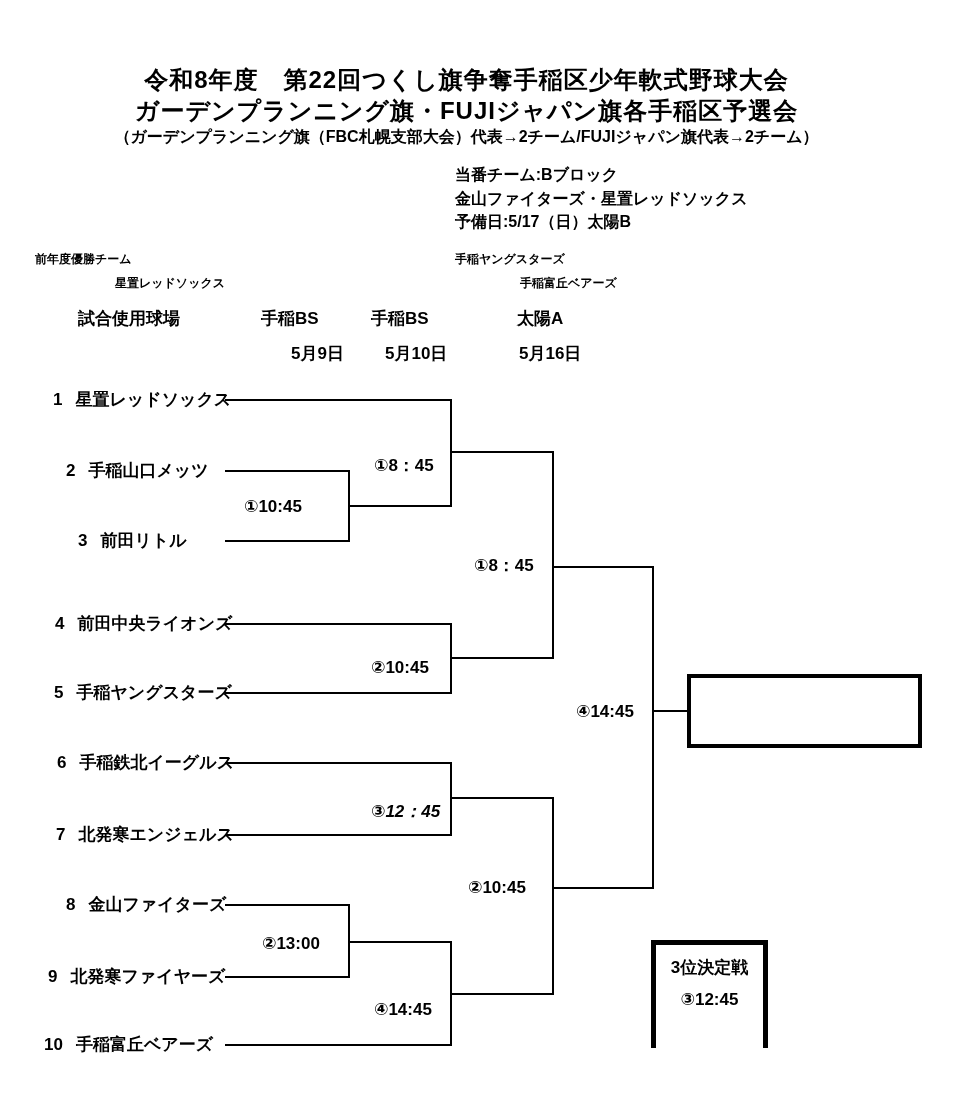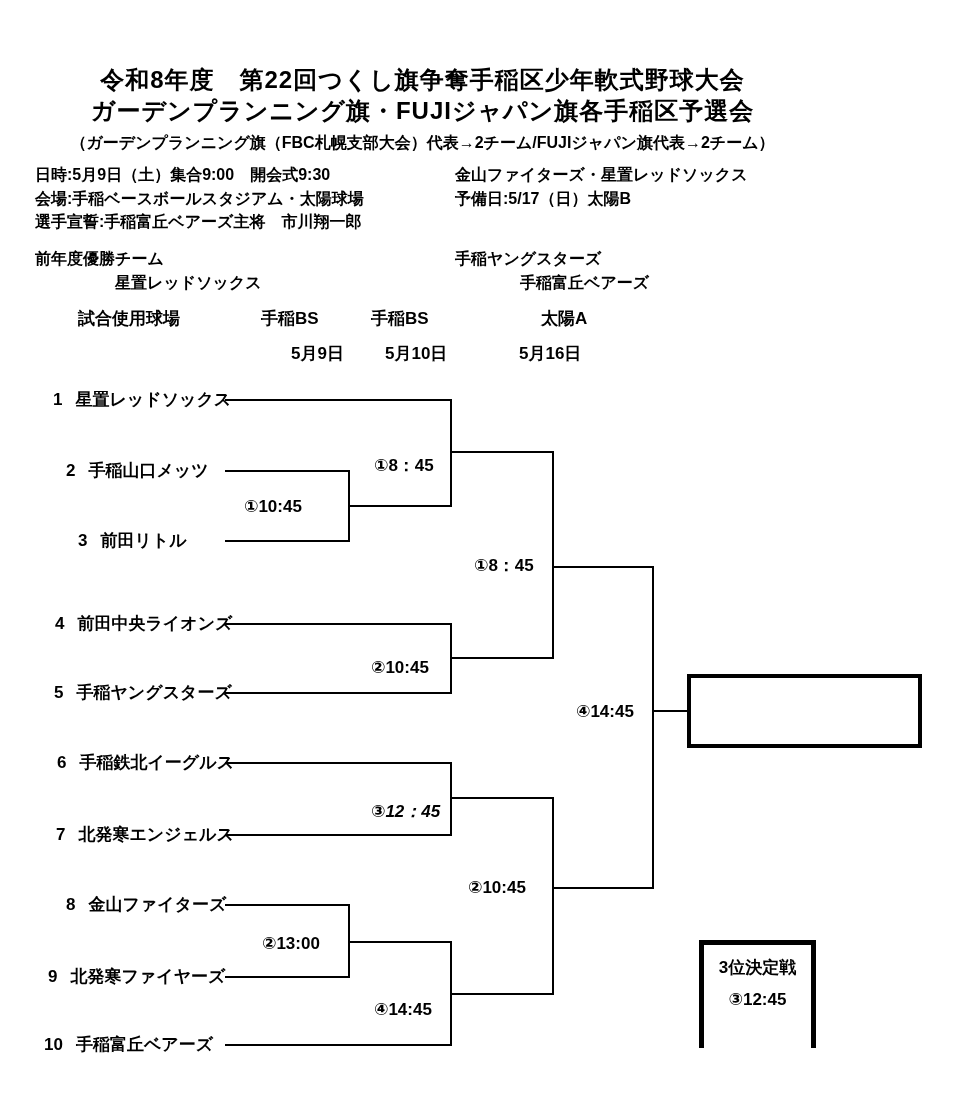--- a/index.html
+++ b/index.html
@@ -2,70 +2,66 @@
 <html><head>
 <meta charset="utf-8">
 <style>
   html,body{margin:0;padding:0;background:#ffffff;}
   #page{
     position:relative;width:974px;height:1096px;background:#ffffff;
     font-family:"Liberation Sans","DejaVu Sans",sans-serif;color:#000;overflow:hidden;
   }
   .abs{position:absolute;white-space:nowrap;}
   
-  .hdr{position:absolute;left:0;top:64px;width:845px;text-align:center;}
+  .hdr{position:absolute;left:0;top:64px;width:845px;text-align:center;padding-left:44px;}
   .t1,.t2{font-size:24px;font-weight:bold;letter-spacing:1px;line-height:31px;}
-  .t3{font-size:16px;font-weight:bold;letter-spacing:0px;line-height:22px;margin-top:6px;}
+  .t3{font-size:16px;font-weight:bold;letter-spacing:0px;line-height:22px;margin-top:0;}
   
   .info{font-size:16px;font-weight:bold;line-height:23.5px;}
   
   .lbl{position:absolute;font-size:17px;font-weight:bold;white-space:nowrap;line-height:20px;}
-  .lbl-n{position:absolute;font-size:16px;font-weight:bold;white-space:nowrap;line-height:20px;}
+  .lbl-n{position:absolute;font-size:12px;font-weight:bold;white-space:nowrap;line-height:20px;}
   
   .team{position:absolute;display:flex;gap:13px;font-size:17px;font-weight:bold;line-height:20px;white-space:nowrap;}
   .hline{position:absolute;height:2px;background:#000;}
   .vline{position:absolute;width:2px;background:#000;}
   .champ-box{position:absolute;left:687px;top:674px;width:227px;height:66px;border:4px solid #000;background:#fff;}
   .third-box{
     position:absolute;left:651px;top:940px;width:107px;height:90px;background:#fff;
     border-top:5px solid #000;border-left:5px solid #000;border-right:5px solid #000;
-    display:flex;flex-direction:column;align-items:center;padding-top:13px;gap:13px;box-sizing:content-box;margin-left:48px;
+    display:flex;flex-direction:column;align-items:center;padding-top:13px;gap:13px;box-sizing:content-box;
   }
   .third-box .bt{font-size:17px;font-weight:bold;line-height:19px;}
 </style>
 </head>
 <body>
 
 <div id="page">
 
   <div class="hdr">
     <div class="t1">令和8年度　第22回つくし旗争奪手稲区少年軟式野球大会</div>
     <div class="t2">ガーデンプランニング旗・FUJIジャパン旗各手稲区予選会</div>
     <div class="t3">（ガーデンプランニング旗（FBC札幌支部大会）代表→2チーム/FUJIジャパン旗代表→2チーム）</div>
   </div>
 
-  <div class="abs info" style="left:35px;top:163px;">
-    <div>日時:5月9日（土）集合9:00　開会式9:30</div>
-    <div>会場:手稲ベースボールスタジアム・太陽球場</div>
-    <div>選手宣誓:手稲富丘ベアーズ主将　市川翔一郎</div>
-  </div>
   <div class="abs info" style="left:455px;top:163px;">
+    <div>当番チーム:Bブロック</div>
     <div>金山ファイターズ・星置レッドソックス</div>
     <div>予備日:5/17（日）太陽B</div>
   </div>
 
   <div class="lbl-n" style="left:35px;top:249px;">前年度優勝チーム</div>
   <div class="lbl-n" style="left:115px;top:273px;">星置レッドソックス</div>
   <div class="lbl-n" style="left:455px;top:249px;">手稲ヤングスターズ</div>
   <div class="lbl-n" style="left:520px;top:273px;">手稲富丘ベアーズ</div>
 
   <div class="lbl" style="left:78px;top:309px;text-align:right;">試合使用球場</div>
   <div class="lbl" style="left:261px;top:309px;">手稲BS</div>
   <div class="lbl" style="left:371px;top:309px;">手稲BS</div>
-  <div class="lbl" style="left:541px;top:309px;">太陽A</div>
+  <div class="lbl" style="left:517px;top:309px;">太陽A</div>
   <div class="lbl" style="left:291px;top:344px;">5月9日</div>
   <div class="lbl" style="left:385px;top:344px;">5月10日</div>
   <div class="lbl" style="left:519px;top:344px;">5月16日</div>
 
   <div class="team" style="left:53px;top:390px;">
       <span>1</span>
       <span>星置レッドソックス</span>
     </div>
   <div class="team" style="left:66px;top:461px;">
       <span>2</span>

